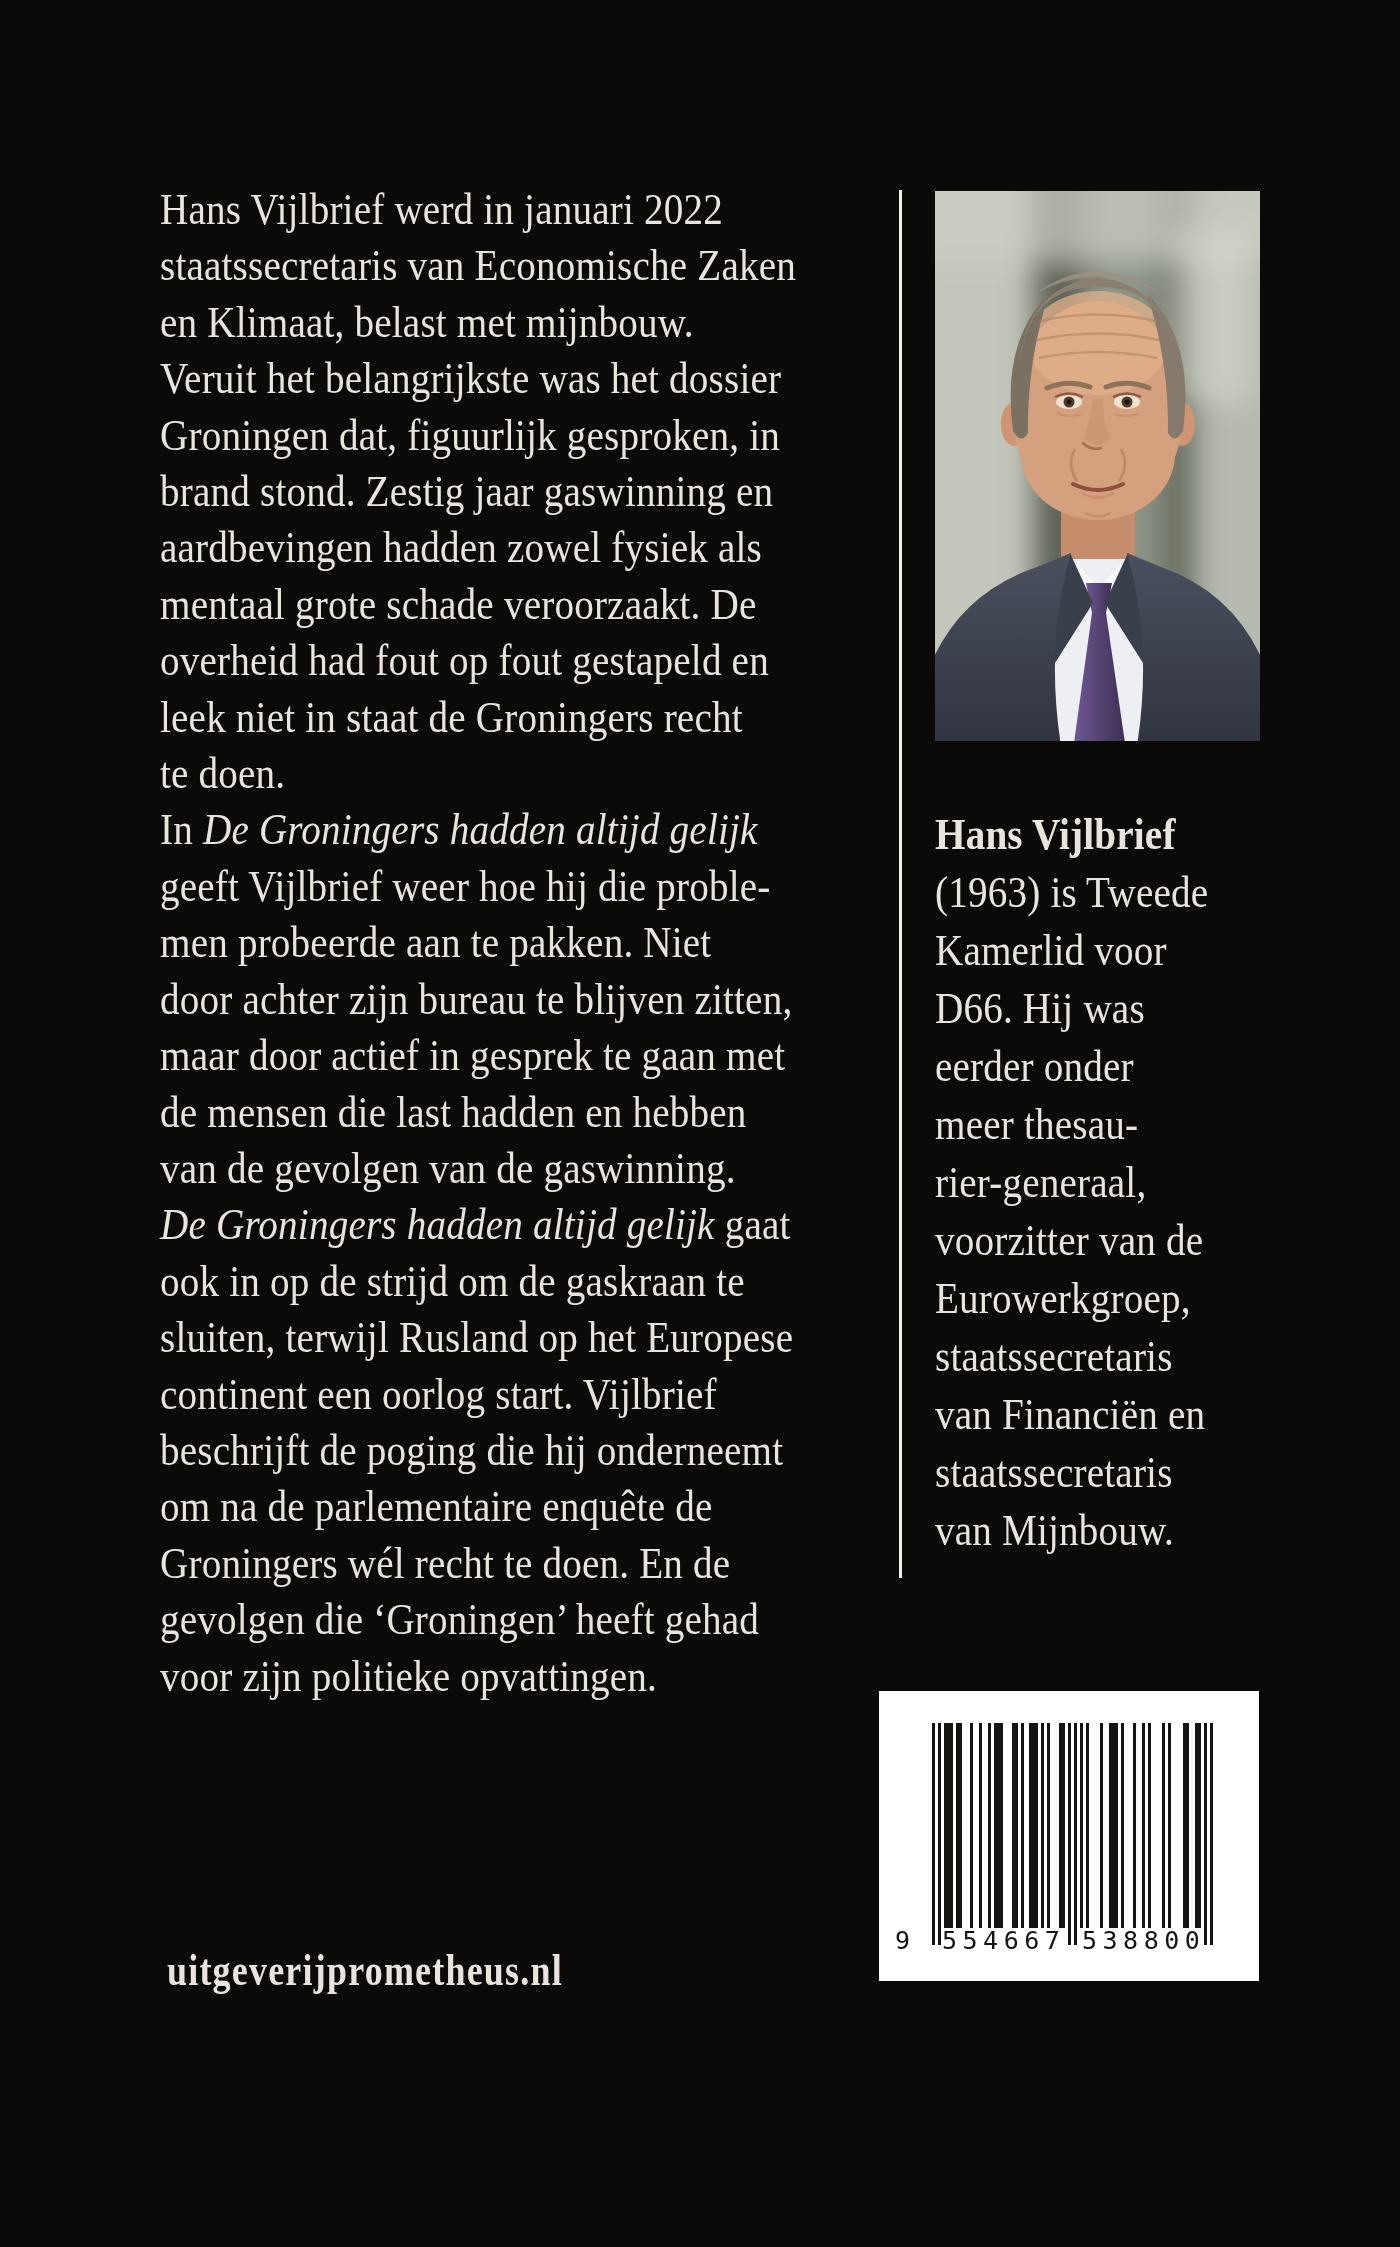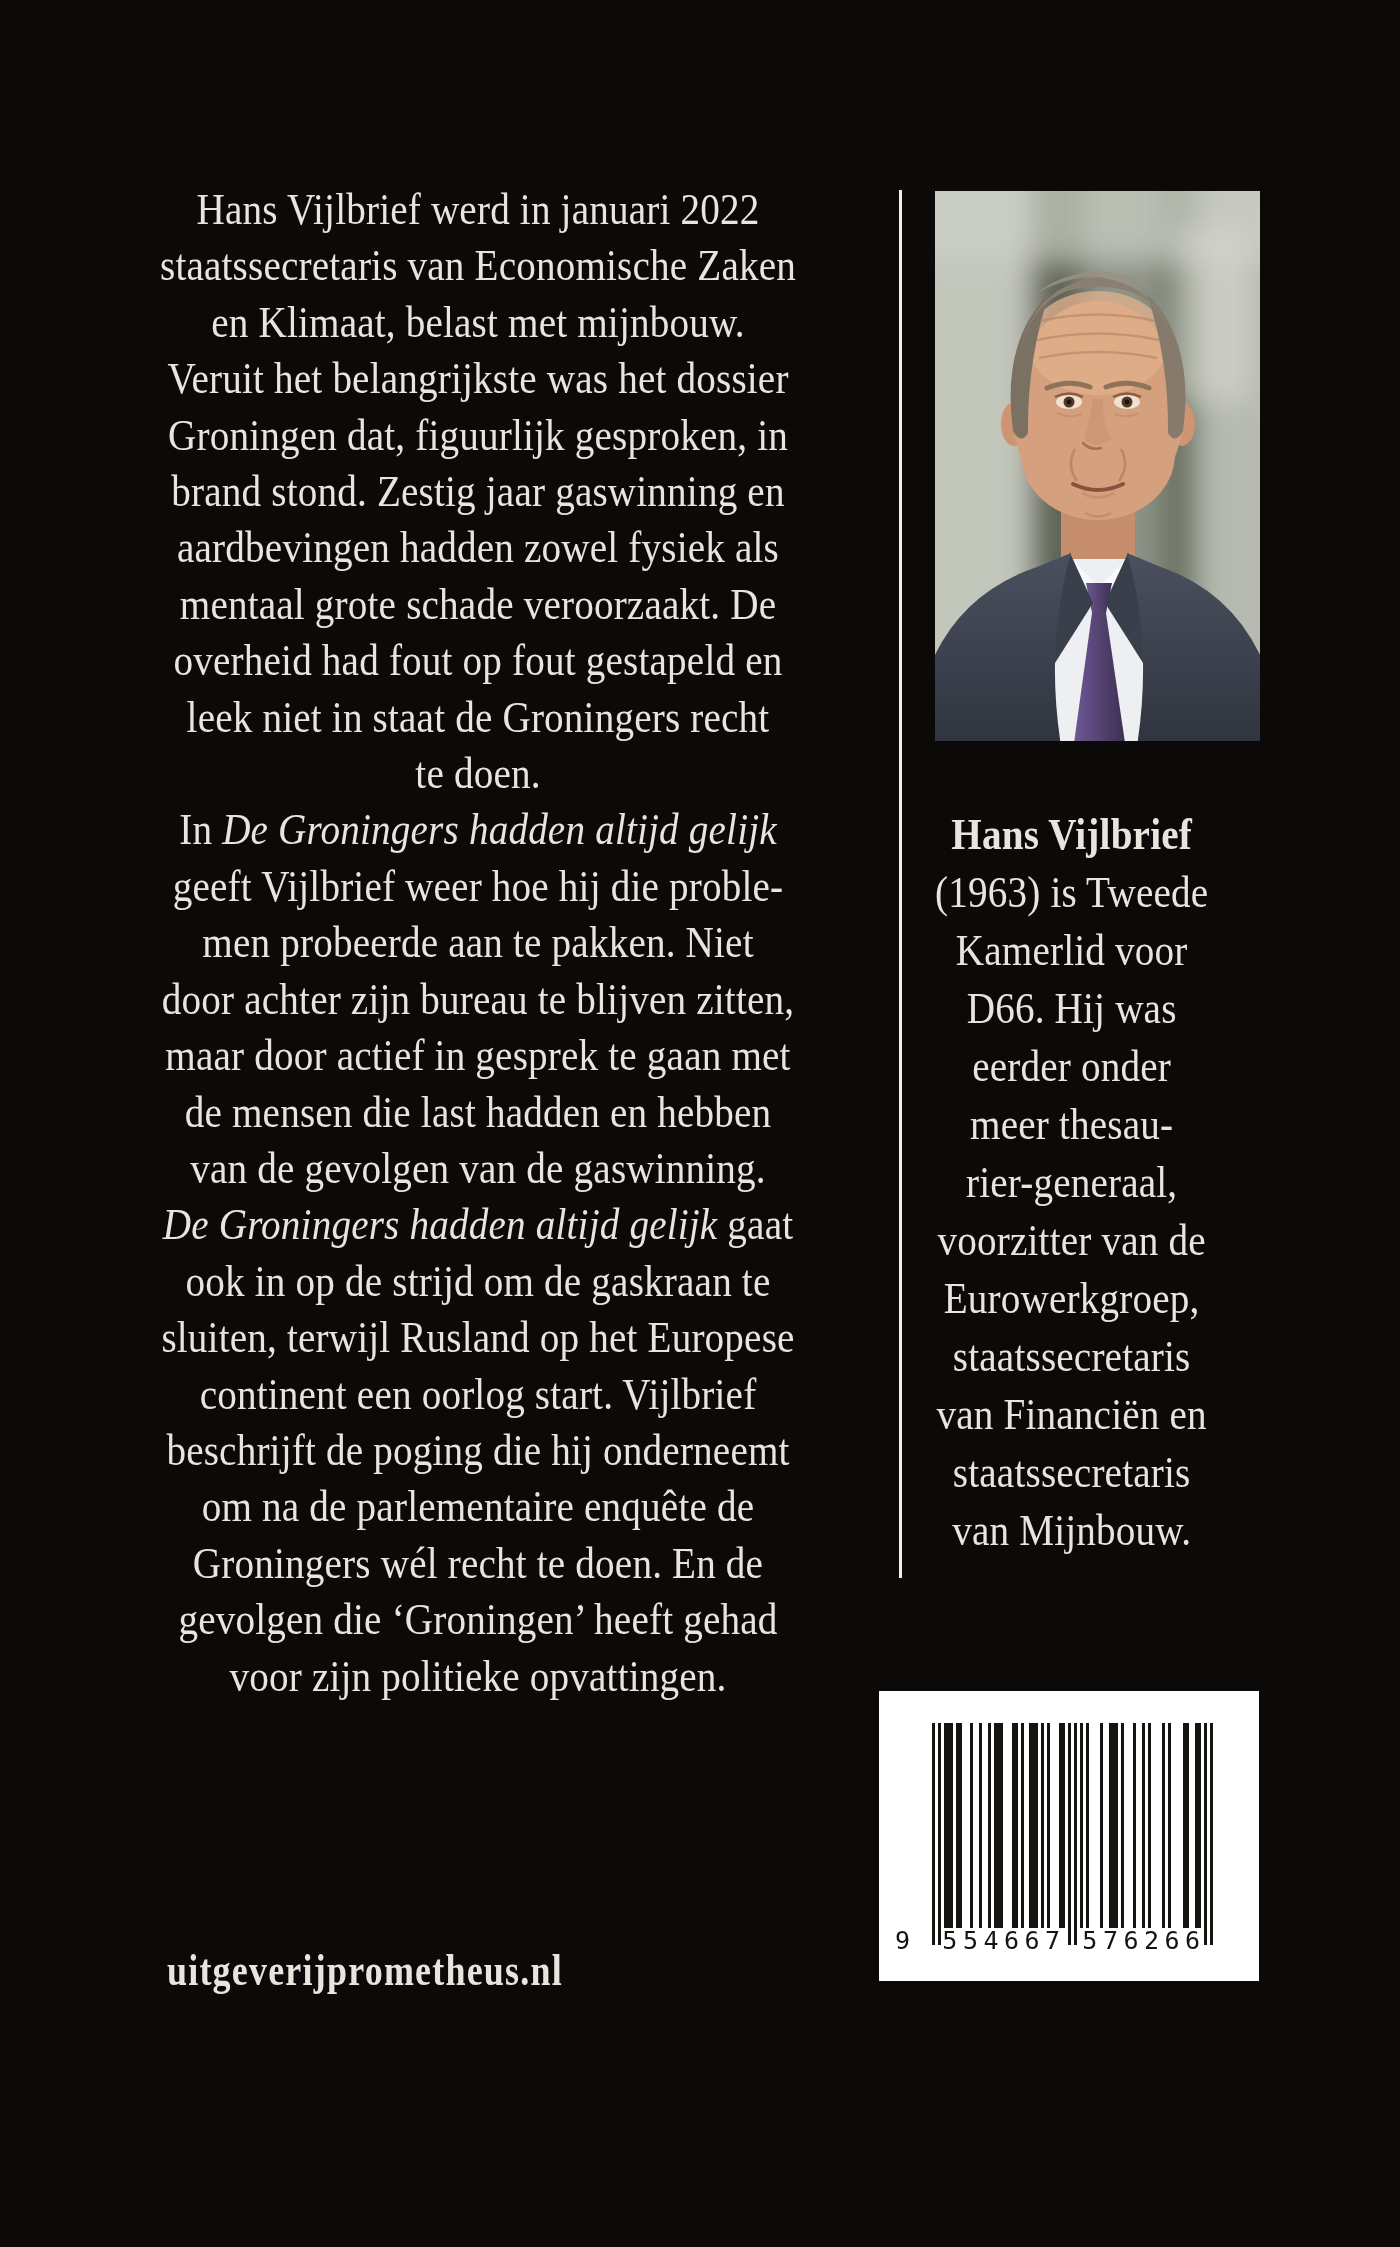--- a/index.html
+++ b/index.html
@@ -11,21 +11,20 @@
   }
   *{margin:0;padding:0;box-sizing:border-box;}
   html,body{background:var(--background);}
   .cover{
     position:relative;
     width:1400px;height:2247px;
     background:var(--background);
     overflow:hidden;
     font-family:"Liberation Serif","DejaVu Serif",serif;
     color:var(--text);
-    text-align:center;
   }
   
   .blurb{
     position:absolute;left:160px;top:181px;
     font-size:45px;line-height:56.4px;
     transform:scaleX(.87);transform-origin:0 0;
     letter-spacing:.2px;
   }
   .bline{white-space:pre;}
   .it{font-style:italic;}
@@ -302,18 +301,18 @@
         <div class="module"></div>
         <div class="module bar"></div>
         <div class="module bar"></div>
         <div class="module"></div>
         <div class="module bar guard"></div>
         <div class="module"></div>
         <div class="module bar guard"></div>
       </div>
     <span class="bc-digit bc-first">9</span>
     <span class="bc-digit bc-g1">554667</span>
-    <span class="bc-digit bc-g2">576266</span>
+    <span class="bc-digit bc-g2">538800</span>
   </div>
 
   <div class="url">uitgeverijprometheus.nl</div>
 
 </div>
 
 </body></html>

